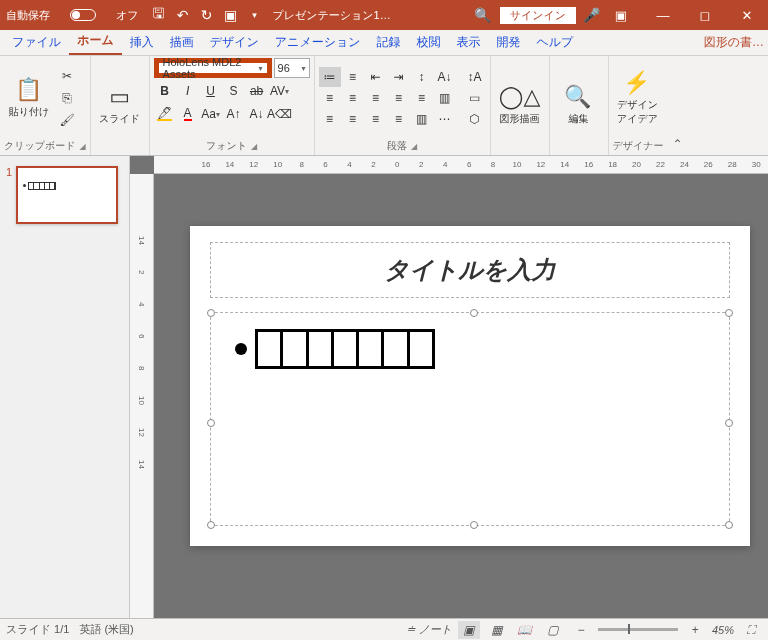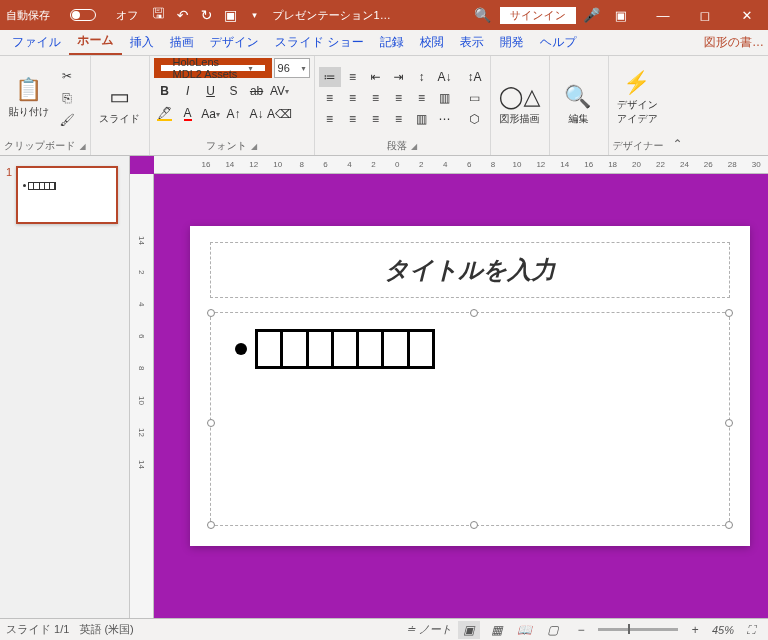--- a/index.html
+++ b/index.html
@@ -32,21 +32,21 @@
   .group-label { font-size: 10px; color: #666; text-align: center; padding: 2px 0; display: flex; justify-content: center; align-items: center; gap: 4px; }
   .dlg { font-size: 8px; color: #888; cursor: pointer; }
   .group-body { flex: 1; display: flex; align-items: center; gap: 4px; }
 
   .big-btn { display: flex; flex-direction: column; align-items: center; justify-content: center; width: 50px; height: 70px; cursor: pointer; font-size: 10px; gap: 2px; }
   .big-btn .icon { font-size: 22px; }
   .mini-col { display: flex; flex-direction: column; gap: 4px; }
   .mini { width: 18px; height: 18px; display: flex; align-items: center; justify-content: center; font-size: 12px; cursor: pointer; }
 
   .font-row { display: flex; gap: 2px; align-items: center; }
-  .font-name { width: 118px; height: 20px; border: 7px solid #c2410c; background: #fff; font-size: 11px; padding: 0 12px; display: flex; align-items: center; justify-content: space-between; }
+  .font-name { width: 118px; height: 20px; border: 5px solid #c2410c; background: #fff; font-size: 11px; padding: 0 4px; display: flex; align-items: center; justify-content: space-between; }
   .font-size { width: 36px; height: 20px; border: 1px solid #ababab; background: #fff; font-size: 11px; padding: 0 3px; display: flex; align-items: center; justify-content: space-between; }
   .caret { font-size: 8px; color: #666; }
   .btn-row { display: flex; gap: 1px; }
   .sbtn { width: 22px; height: 20px; display: flex; align-items: center; justify-content: center; cursor: pointer; font-size: 12px; }
   .sbtn.u { text-decoration: underline; }
   .sbtn.s { text-decoration: line-through; }
   .color-a { border-bottom: 2px solid red; line-height: 12px; }
   .color-hl { border-bottom: 2px solid #ffc000; line-height: 12px; }
 
   .para-grid { display: grid; grid-template-columns: repeat(6, 22px); grid-auto-rows: 20px; gap: 1px; }
@@ -57,21 +57,21 @@
   
   .work { display: flex; height: 462px; }
   .thumbs { width: 130px; background: #f0f0f0; border-right: 1px solid #c8c8c8; padding: 10px 6px; }
   .thumb-wrap { display: flex; gap: 4px; }
   .thumb-num { font-size: 11px; color: #b7472a; }
   .thumb { width: 102px; height: 58px; background: #fff; border: 2px solid #b7472a; box-shadow: 0 1px 3px rgba(0,0,0,0.2); position: relative; }
   .thumb-content { position: absolute; top: 14px; left: 10px; width: 28px; height: 8px; border: 1px solid #333; display: flex; }
   .thumb-content span { flex: 1; border-right: 1px solid #333; }
   .thumb-bullet { position: absolute; top: 16px; left: 5px; width: 3px; height: 3px; background: #333; border-radius: 50%; }
 
-  .canvas-area { flex: 1; background: #a21caf; position: relative; overflow: hidden; }
+  .canvas-area { flex: 1; background: #737373; position: relative; overflow: hidden; }
   .ruler-h { position: absolute; top: 0; left: 24px; right: 0; height: 18px; background: #f5f5f5; border-bottom: 1px solid #c0c0c0; font-size: 8px; color: #666; display: flex; align-items: center; overflow: hidden; padding-left: 40px; }
   .ruler-h span { display: inline-block; width: 32px; text-align: center; position: relative; }
   .ruler-v { position: absolute; top: 18px; left: 0; width: 24px; bottom: 0; background: #f5f5f5; border-right: 1px solid #c0c0c0; font-size: 8px; color: #666; display: flex; flex-direction: column; align-items: center; padding-top: 50px; }
   .ruler-v span { height: 32px; writing-mode: vertical-rl; text-align: center; }
 
   .slide { position: absolute; top: 70px; left: 60px; width: 560px; height: 320px; background: #fff; box-shadow: 0 2px 8px rgba(0,0,0,0.25); }
   .placeholder { position: absolute; border: 1px dashed #b0b0b0; }
   .ph-title { top: 16px; left: 20px; right: 20px; height: 56px; display: flex; align-items: center; justify-content: center; font-size: 24px; font-weight: 700; font-style: italic; }
   .ph-body { top: 86px; left: 20px; right: 20px; bottom: 20px; border: 1px dashed #b0b0b0; position: absolute; }
   .handle { width: 8px; height: 8px; background: #fff; border: 1px solid #888; border-radius: 50%; position: absolute; }
@@ -118,21 +118,21 @@
     <div class="tb-btn">✕</div>
   </div>
 </div>
 
 <div class="tabs">
   <div class="tab">ファイル</div>
   <div class="tab active">ホーム</div>
   <div class="tab">挿入</div>
   <div class="tab">描画</div>
   <div class="tab">デザイン</div>
-  <div class="tab">スライド ショー</div>
+  <div class="tab">アニメーション</div>
   <div class="tab">記録</div>
   <div class="tab">校閲</div>
   <div class="tab">表示</div>
   <div class="tab">開発</div>
   <div class="tab">ヘルプ</div>
   <div class="tab shape">図形の書…</div>
 </div>
 
 <div class="ribbon">
 

